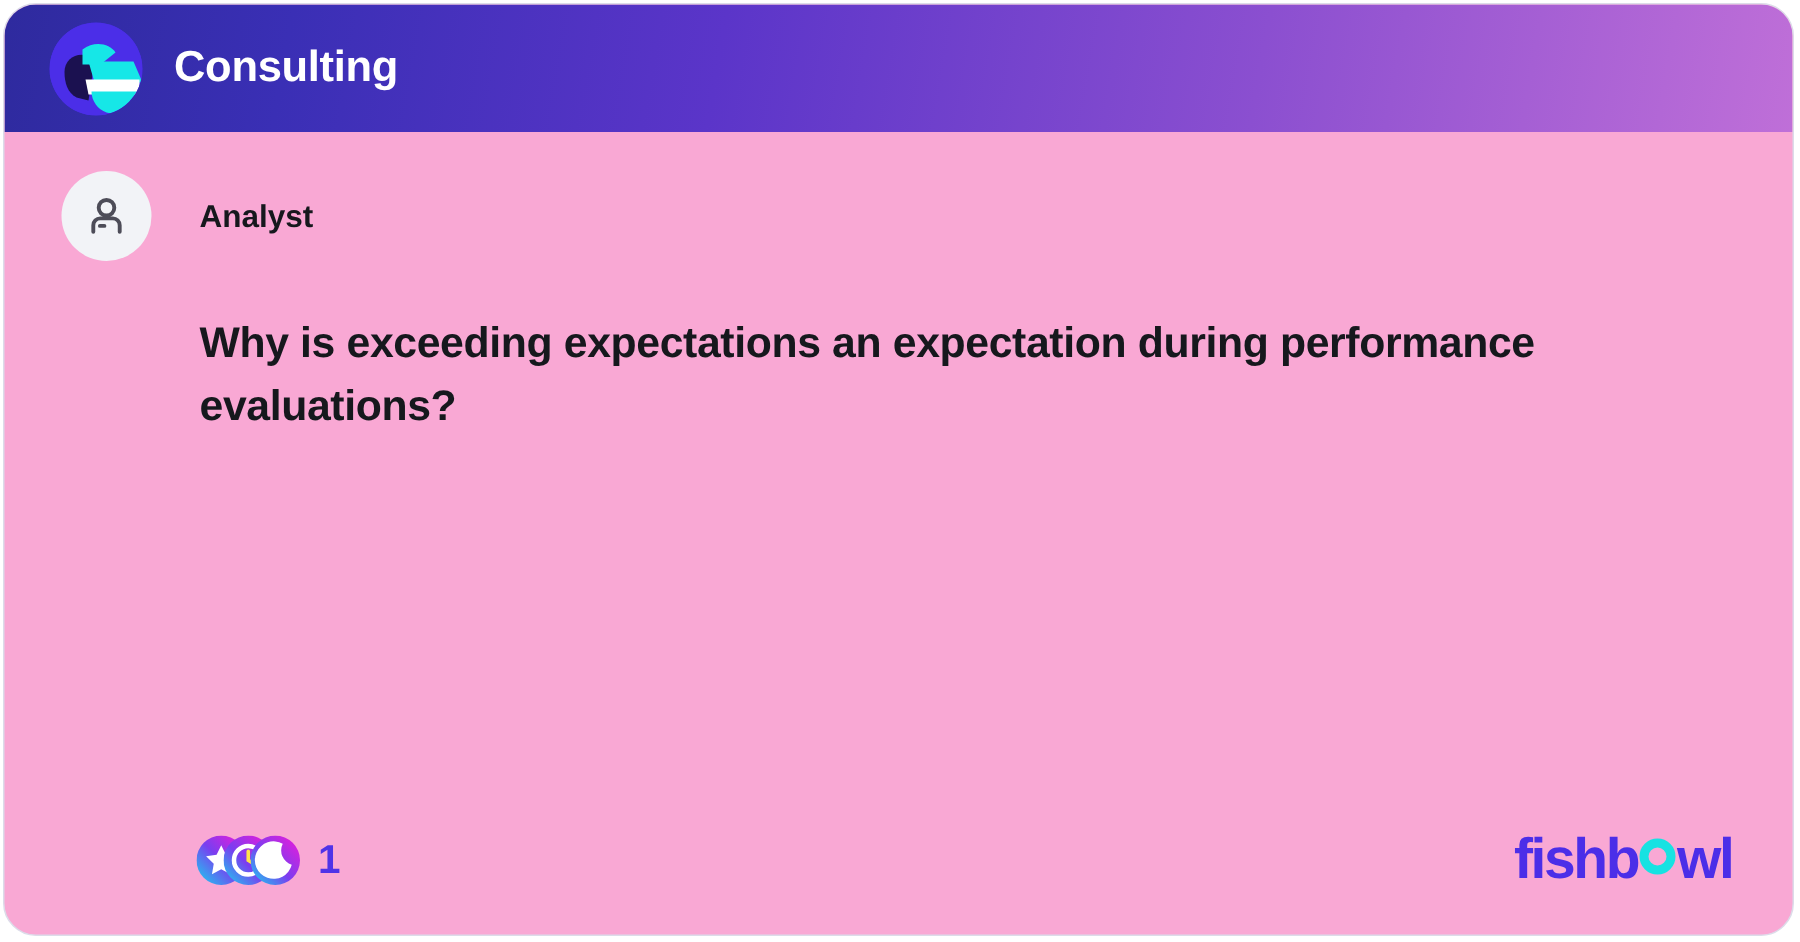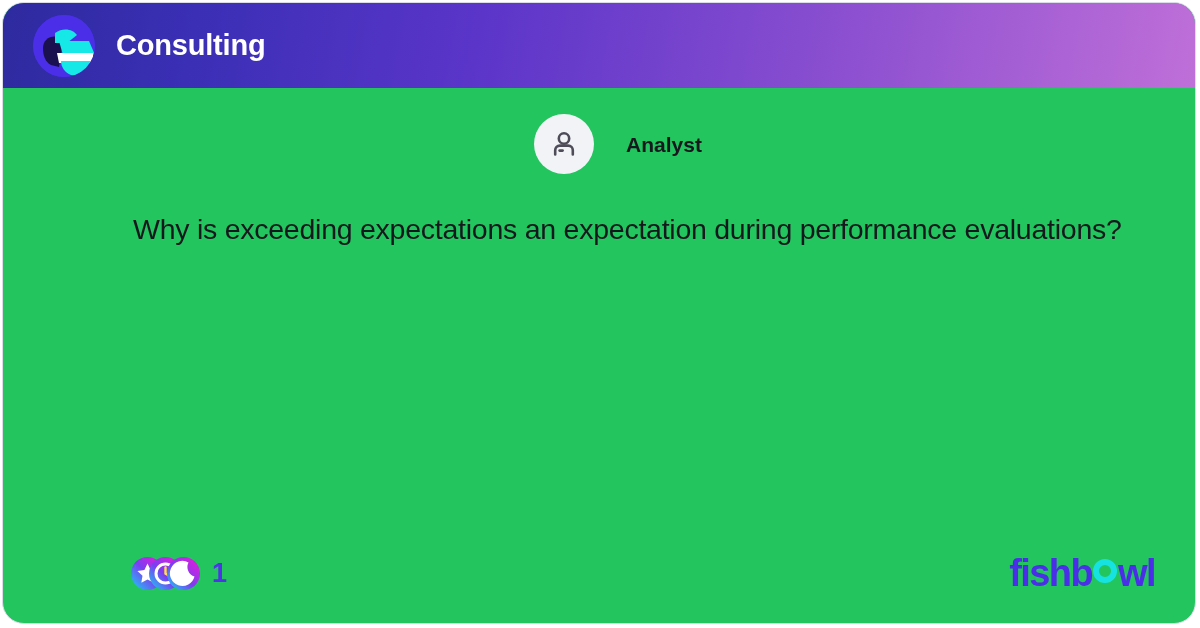--- a/index.html
+++ b/index.html
@@ -16,21 +16,21 @@
 
   .card {
     position: absolute;
     left: 2px;
     top: 2px;
     width: 1194px;
     height: 622px;
     box-sizing: border-box;
     border: 1px solid #dcdce9;
     border-radius: 22px;
-    background: #22c55e;
+    background: #f9a8d4;
     overflow: hidden;
   }
 
   
   .header {
     position: relative;
     height: 85px;
     background: linear-gradient(100deg, #2e2a9e 0%, #3a2fb5 16%, #5b35c9 40%, #8b4fd0 70%, #bf6fd8 100%);
     display: flex;
     align-items: center;
@@ -61,21 +61,20 @@
   
   .body {
     position: relative;
     padding: 0;
   }
 
   .author-row {
     display: flex;
     align-items: center;
     padding: 26px 0 0 38px;
-    justify-content: center;
   }
   .avatar {
     width: 60px;
     height: 60px;
     border-radius: 50%;
     background: #f2f3f7;
     display: flex;
     align-items: center;
     justify-content: center;
     flex: 0 0 auto;
@@ -88,21 +87,21 @@
     color: #16181d;
     line-height: 1;
   }
 
   .post {
     margin: 34px 42px 0 130px;
   }
   .post-title,
   .post-body {
     font-size: 28.5px;
-    font-weight: normal;
+    font-weight: bold;
     color: #16181d;
     line-height: 1.48;
     letter-spacing: -0.25px;
     margin: 0;
   }
 
   
   .footer {
     position: absolute;
     left: 0;

